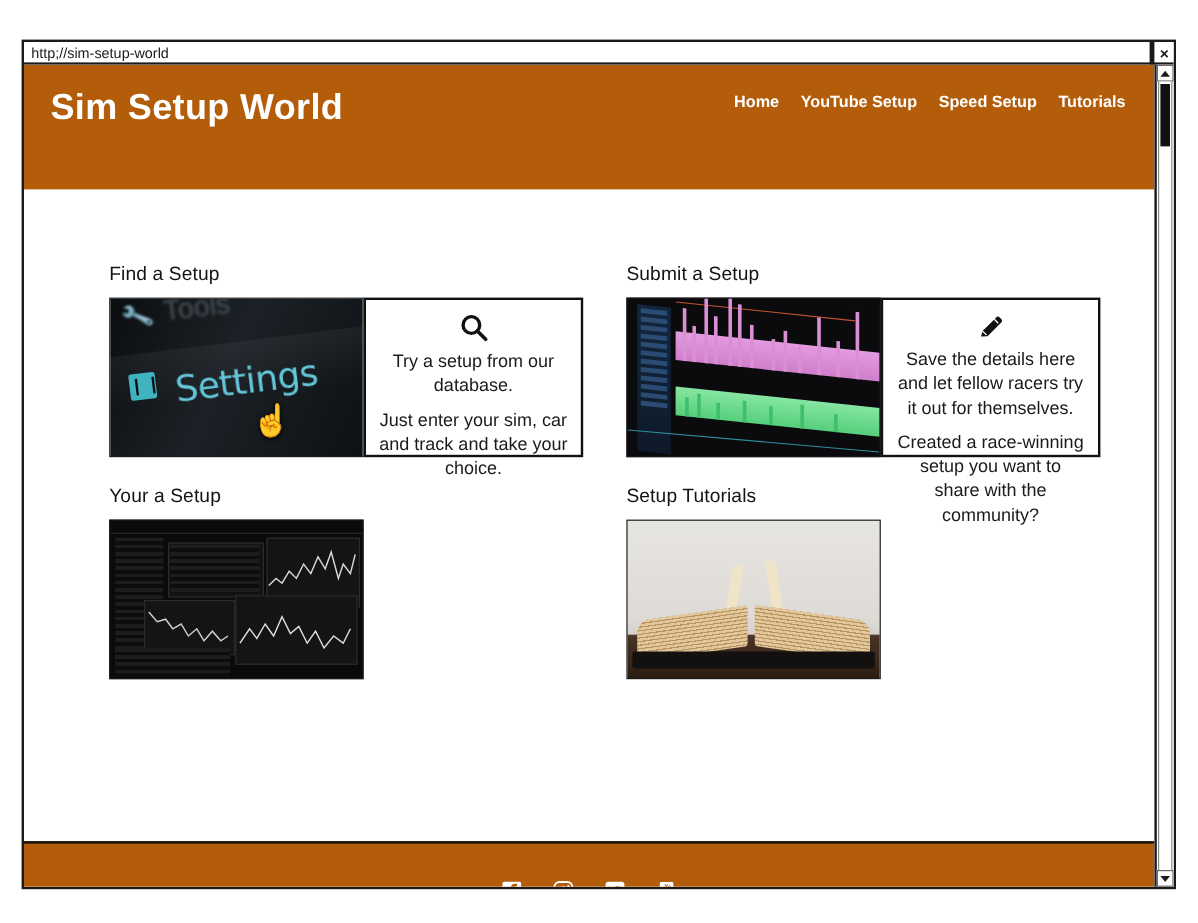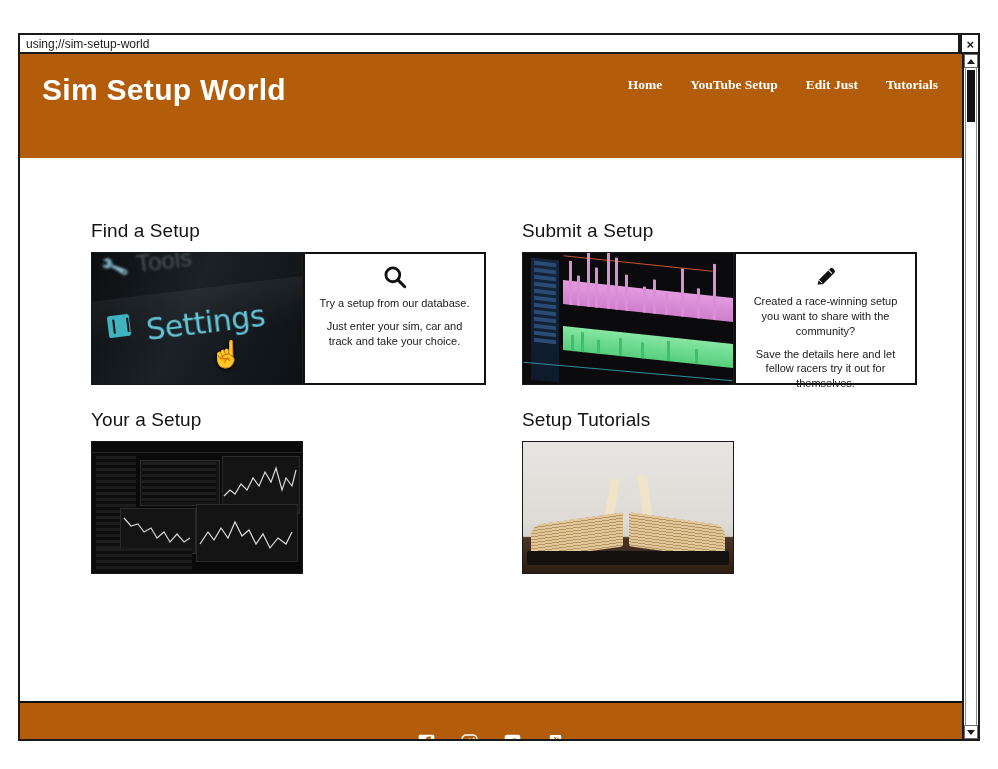--- a/index.html
+++ b/index.html
@@ -164,22 +164,21 @@
     font-weight: bold;
     padding-left: 16px;
     padding-top: 4px;
     white-space: nowrap;
   }
   .site-nav {
     position: absolute;
     right: 24px;
     top: 23px;
     display: flex;
-    gap: 28px;
-    font-family: Liberation Serif, serif;
+    gap: 18px;
   }
   .nav-link {
     color: #ffffff;
     font-size: 13.5px;
     font-weight: bold;
     text-decoration: none;
     white-space: nowrap;
     cursor: pointer;
   }
 
@@ -196,21 +195,21 @@
     left: 71px;
     top: 62px;
     width: 820px;
     display: grid;
     grid-template-columns: 395px 395px;
     column-gap: 36px;
     row-gap: 24px;
   }
   .card-block { width: 395px; }
   .card-heading {
-    font-size: 19px;
+    font-size: 16px;
     color: #141414;
     font-weight: normal;
     margin: 0 0 10px 0;
     letter-spacing: 0.1px;
   }
   .card-body {
     display: flex;
     height: 133px;
     cursor: pointer;
   }
@@ -237,21 +236,21 @@
   }
   .card-icon {
     font-size: 22px;
     line-height: 26px;
     color: #111111;
     margin-bottom: 6px;
     text-align: center;
   }
   .card-icon svg { display: block; }
   .card-para {
-    font-size: 11px;
+    font-size: 15px;
     color: #1a1a1a;
     text-align: center;
     line-height: 1.35;
     margin: 0 0 8px 0;
     padding: 0 3px;
   }
   .card-para:last-child { margin-bottom: 0; }
 
   
   .photo-settings {
@@ -457,40 +456,40 @@
     cursor: pointer;
   }
   .social-icon svg { display: block; }
 </style>
 </head>
 <body>
 
 <div class="browser-window">
 
   <div class="titlebar">
-    <span class="url-text">using;//sim-setup-world</span>
+    <span class="url-text">http;//sim-setup-world</span>
     <div class="win-controls">
       <span class="win-btn"><span class="win-min"></span></span>
       <span class="win-btn"><span class="win-max"></span></span>
       <span class="win-close">×</span>
     </div>
   </div>
 
   <div class="viewport-wrap">
 
     <div class="page">
 
       <div class="site-header">
         <div class="brand">
           <div class="brand-title">Sim Setup World</div>
         </div>
         <div class="site-nav">
           <a class="nav-link">Home</a>
           <a class="nav-link">YouTube Setup</a>
-          <a class="nav-link">Edit Just</a>
+          <a class="nav-link">Speed Setup</a>
           <a class="nav-link">Tutorials</a>
         </div>
       </div>
 
       <div class="main-content">
         <div class="cards-grid">
 
           <div class="card-block">
             <h2 class="card-heading">Find a Setup</h2>
             <div class="card-body">
@@ -561,22 +560,22 @@
                 <div class="tl-teal"></div>
               </div>
               <div class="card-text">
                 <div class="card-icon">
                   <svg width="24" height="24" viewBox="0 0 24 24">
                     <path d="M3.5 20.5l1.3-4.6L16 4.7a2.3 2.3 0 0 1 3.3 0l.9.9a2.3 2.3 0 0 1 0 3.3L8.9 20.2z" fill="#111"></path>
                     <path d="M4.8 15.9l3.3 3.3" stroke="#fff" stroke-width="1" fill="none"></path>
                     <path d="M14.6 6.1l3.3 3.3" stroke="#fff" stroke-width="1.1" fill="none"></path>
                   </svg>
                 </div>
+                <p class="card-para">Save the details here and let fellow racers try it out for themselves.</p>
                 <p class="card-para">Created a race-winning setup you want to share with the community?</p>
-                <p class="card-para">Save the details here and let fellow racers try it out for themselves.</p>
               </div>
             </div>
           </div>
 
           <div class="card-block">
             <h2 class="card-heading">Your a Setup</h2>
             <div class="card-body">
               <div class="card-photo photo-charts">
                 <div class="ch-rows" style="left:4px;top:14px;width:40px;height:112px;"></div>
                 <div class="ch-panel" style="left:48px;top:18px;width:78px;height:44px;"></div>

